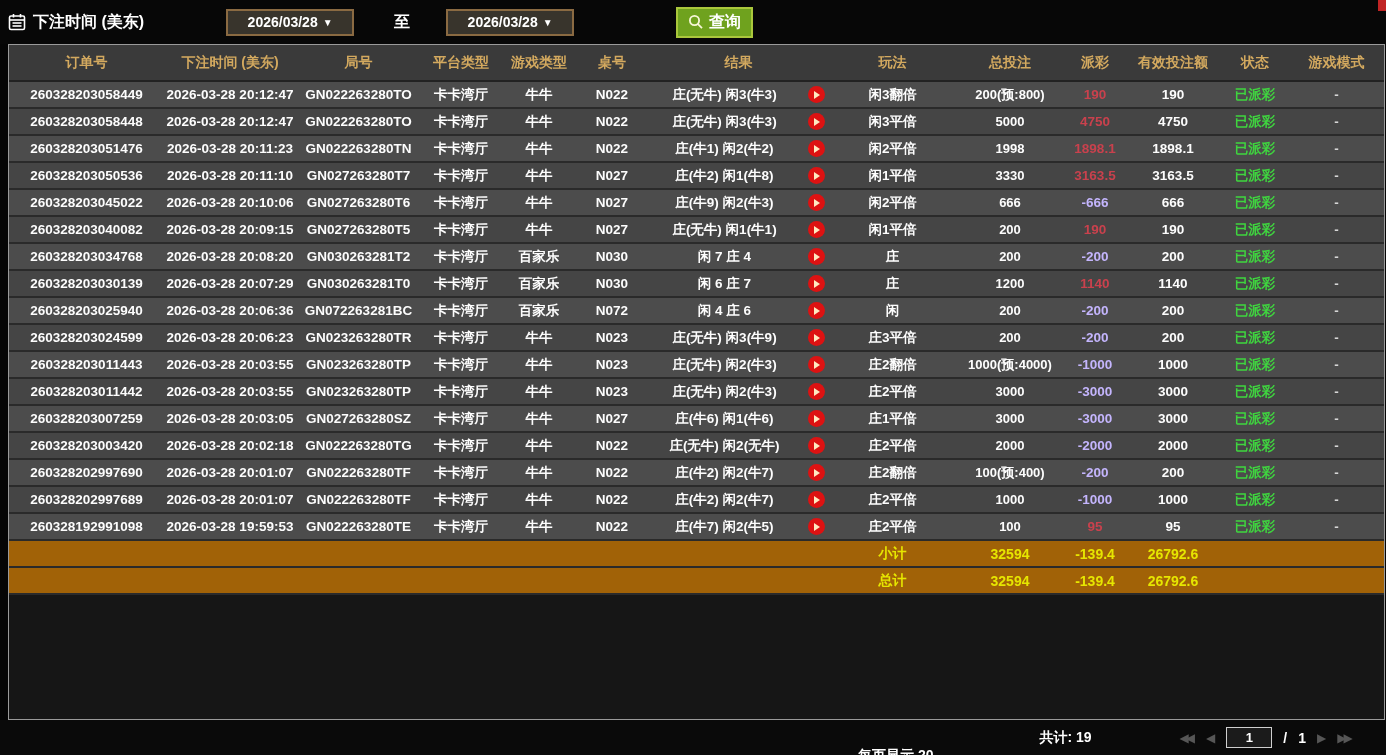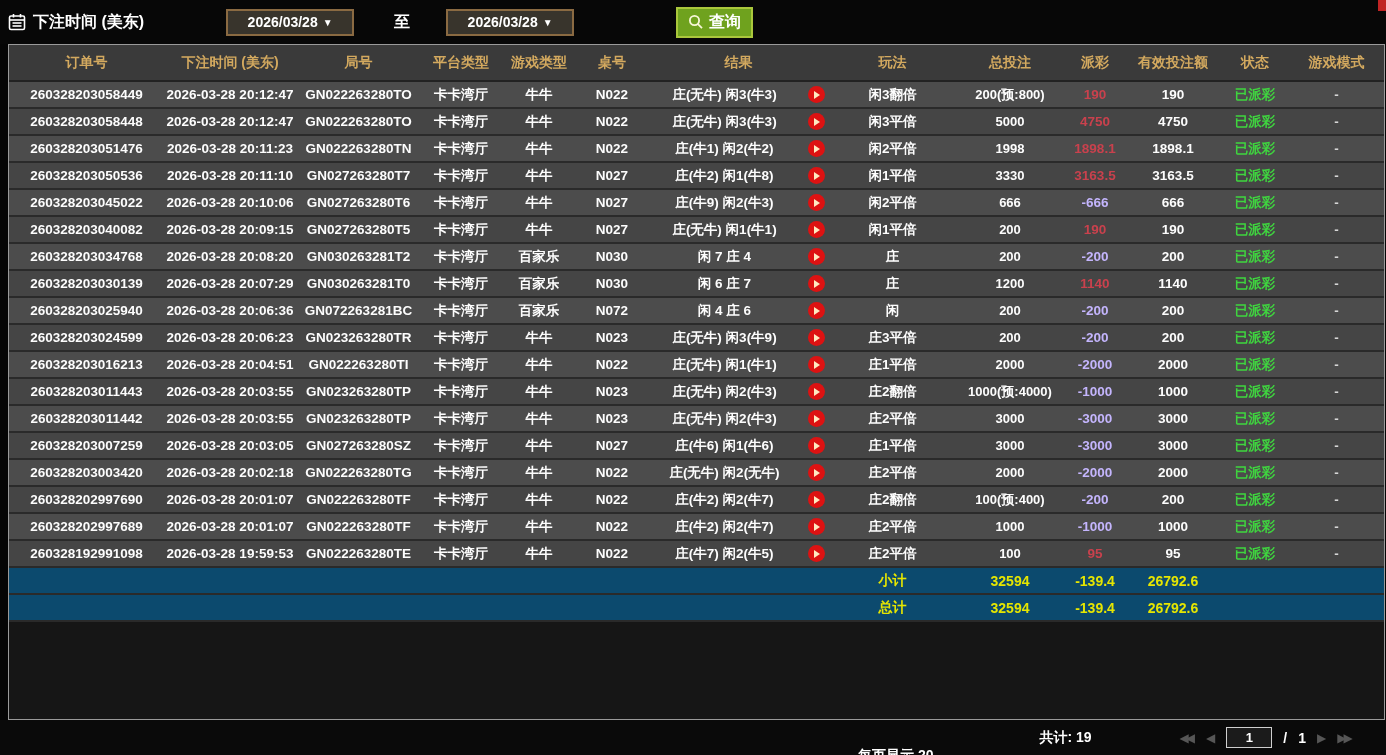--- a/index.html
+++ b/index.html
@@ -68,21 +68,21 @@
   .play-icon {
     display: inline-flex; align-items: center; justify-content: center;
     width: 17px; height: 17px; border-radius: 50%; background: #dd1212;
     cursor: pointer; vertical-align: middle;
   }
   .play-icon::after {
     content: ""; margin-left: 2px;
     border-left: 6px solid #ffe9c0;
     border-top: 4px solid transparent; border-bottom: 4px solid transparent;
   }
-  tfoot tr { background: #0c4a6e; }
+  tfoot tr { background: #a16207; }
   tfoot td { color: #e6e600; font-size: 14px; }
   
   .pagination {
     height: 35px; display: flex; align-items: center;
     background: #0a0a0a; color: #fff; font-size: 14px; font-weight: 700;
   }
   .per-page { margin-left: 858px; margin-top: 36px; }
   .total-count { margin-left: 106px; }
   .pager { margin-left: 88px; display: flex; align-items: center; gap: 11px; }
   .pg-btn { color: #565656; font-size: 12px; cursor: pointer; user-select: none; }
@@ -325,36 +325,20 @@
     <td>庄(无牛) 闲3(牛9)</td>
     <td><span class="play-icon"></span></td>
     <td>庄3平倍</td>
     <td class="bet-cell">200</td>
     <td class="payout-neg">-200</td>
     <td>200</td>
     <td class="status-cell">已派彩</td>
     <td class="mode-cell">-</td>
   </tr>
         <tr>
-    <td>260328203016213</td>
-    <td>2026-03-28 20:04:51</td>
-    <td>GN022263280TI</td>
-    <td>卡卡湾厅</td>
-    <td>牛牛</td>
-    <td>N022</td>
-    <td>庄(无牛) 闲1(牛1)</td>
-    <td><span class="play-icon"></span></td>
-    <td>庄1平倍</td>
-    <td class="bet-cell">2000</td>
-    <td class="payout-neg">-2000</td>
-    <td>2000</td>
-    <td class="status-cell">已派彩</td>
-    <td class="mode-cell">-</td>
-  </tr>
-        <tr>
     <td>260328203011443</td>
     <td>2026-03-28 20:03:55</td>
     <td>GN023263280TP</td>
     <td>卡卡湾厅</td>
     <td>牛牛</td>
     <td>N023</td>
     <td>庄(无牛) 闲2(牛3)</td>
     <td><span class="play-icon"></span></td>
     <td>庄2翻倍</td>
     <td class="bet-cell">1000(预:4000)</td>

